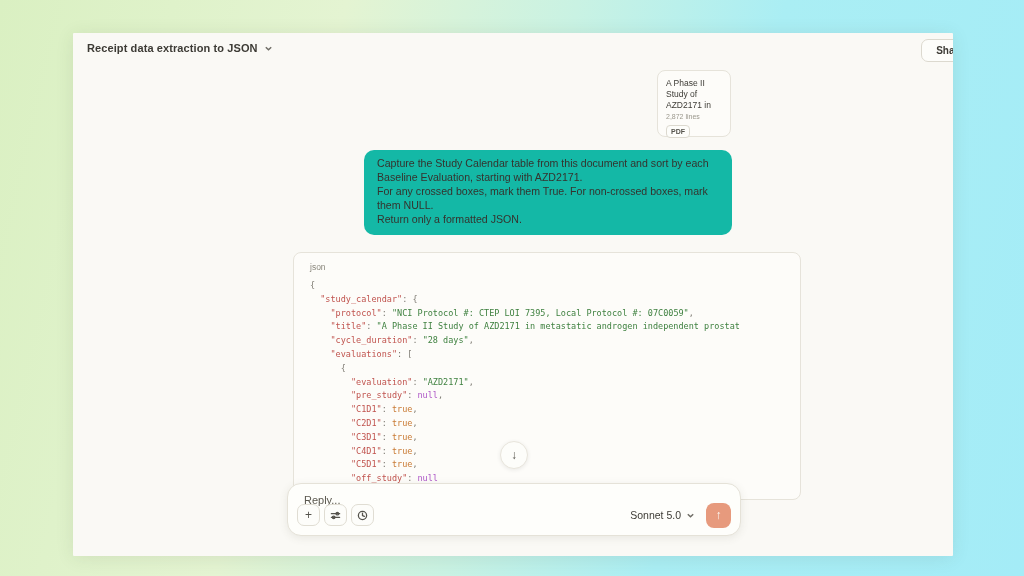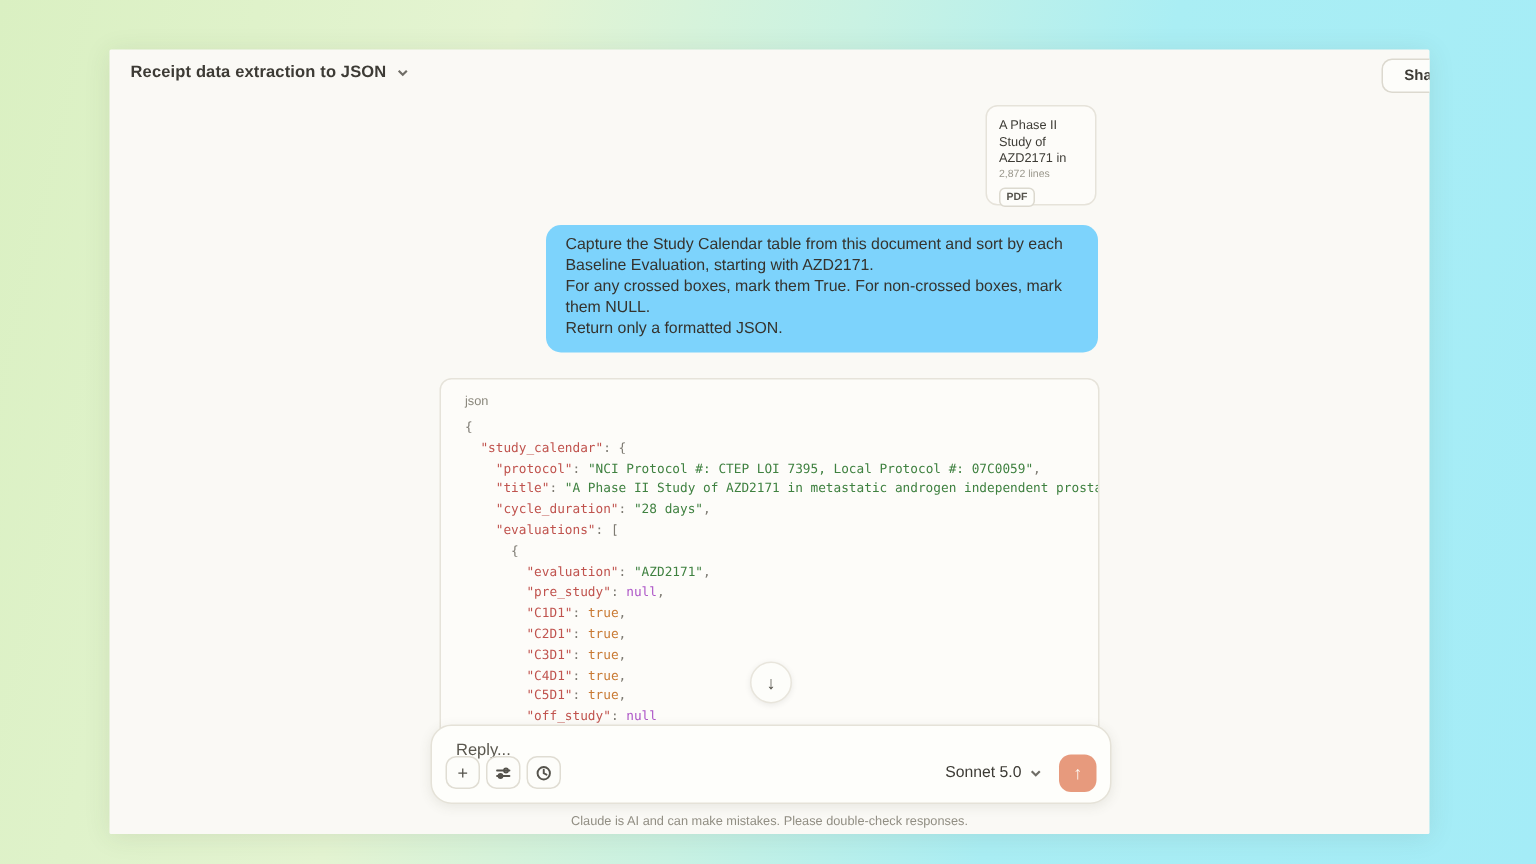--- a/index.html
+++ b/index.html
@@ -30,26 +30,26 @@
   }
   .attach-title { font-size:8.5px; line-height:11px; color:#3d3b35; font-weight:500; height:33px; overflow:hidden; }
   .attach-lines { font-size:7px; color:#9b988d; margin-top:2px; }
   .attach-badge {
     display:inline-block; margin-top:4px; font-size:7px; font-weight:600; color:#55534c;
     border:1px solid #dcd9cf; border-radius:4px; padding:2px 4px; background:#fdfdfa;
   }
   
   .user-msg {
     position:absolute; left:291px; top:117px; width:368px; min-height:77px;
-    background:#7dd3fc; border-radius:10px; padding:7px 13px 8px;
+    background:#14b8a6; border-radius:10px; padding:7px 13px 8px;
     font-size:10.6px; line-height:13.9px; color:#35332e; white-space:pre-line;
   }
   
   .code-block {
-    position:absolute; left:220px; top:219px; width:440px; height:248px;
+    position:absolute; left:220px; top:219px; width:508px; height:248px;
     background:#fdfcf9; border:1px solid #e6e3da; border-radius:8px; overflow:hidden; z-index:1;
   }
   .code-lang { position:absolute; left:16px; top:9px; font-size:8.5px; color:#8a877c; }
   .code-content {
     position:absolute; left:16px; top:26px; right:0;
     font-family:"DejaVu Sans Mono","Liberation Mono",monospace;
     font-size:8.5px; line-height:13.8px; white-space:pre;
   }
   .code-line { white-space:pre; }
   .tok-p { color:#7d7a72; }
@@ -151,15 +151,14 @@
         <svg class="chev" viewBox="0 0 10 10">
             <polyline points="2,3.5 5,6.5 8,3.5"></polyline>
           </svg>
       </div>
       <button class="send-btn">
         <span>↑</span>
       </button>
     </div>
   </div>
 
-  <div class="footer">Claude is AI and can make mistakes. Please double-check responses.</div>
 
 </div>
 
 </body></html>

